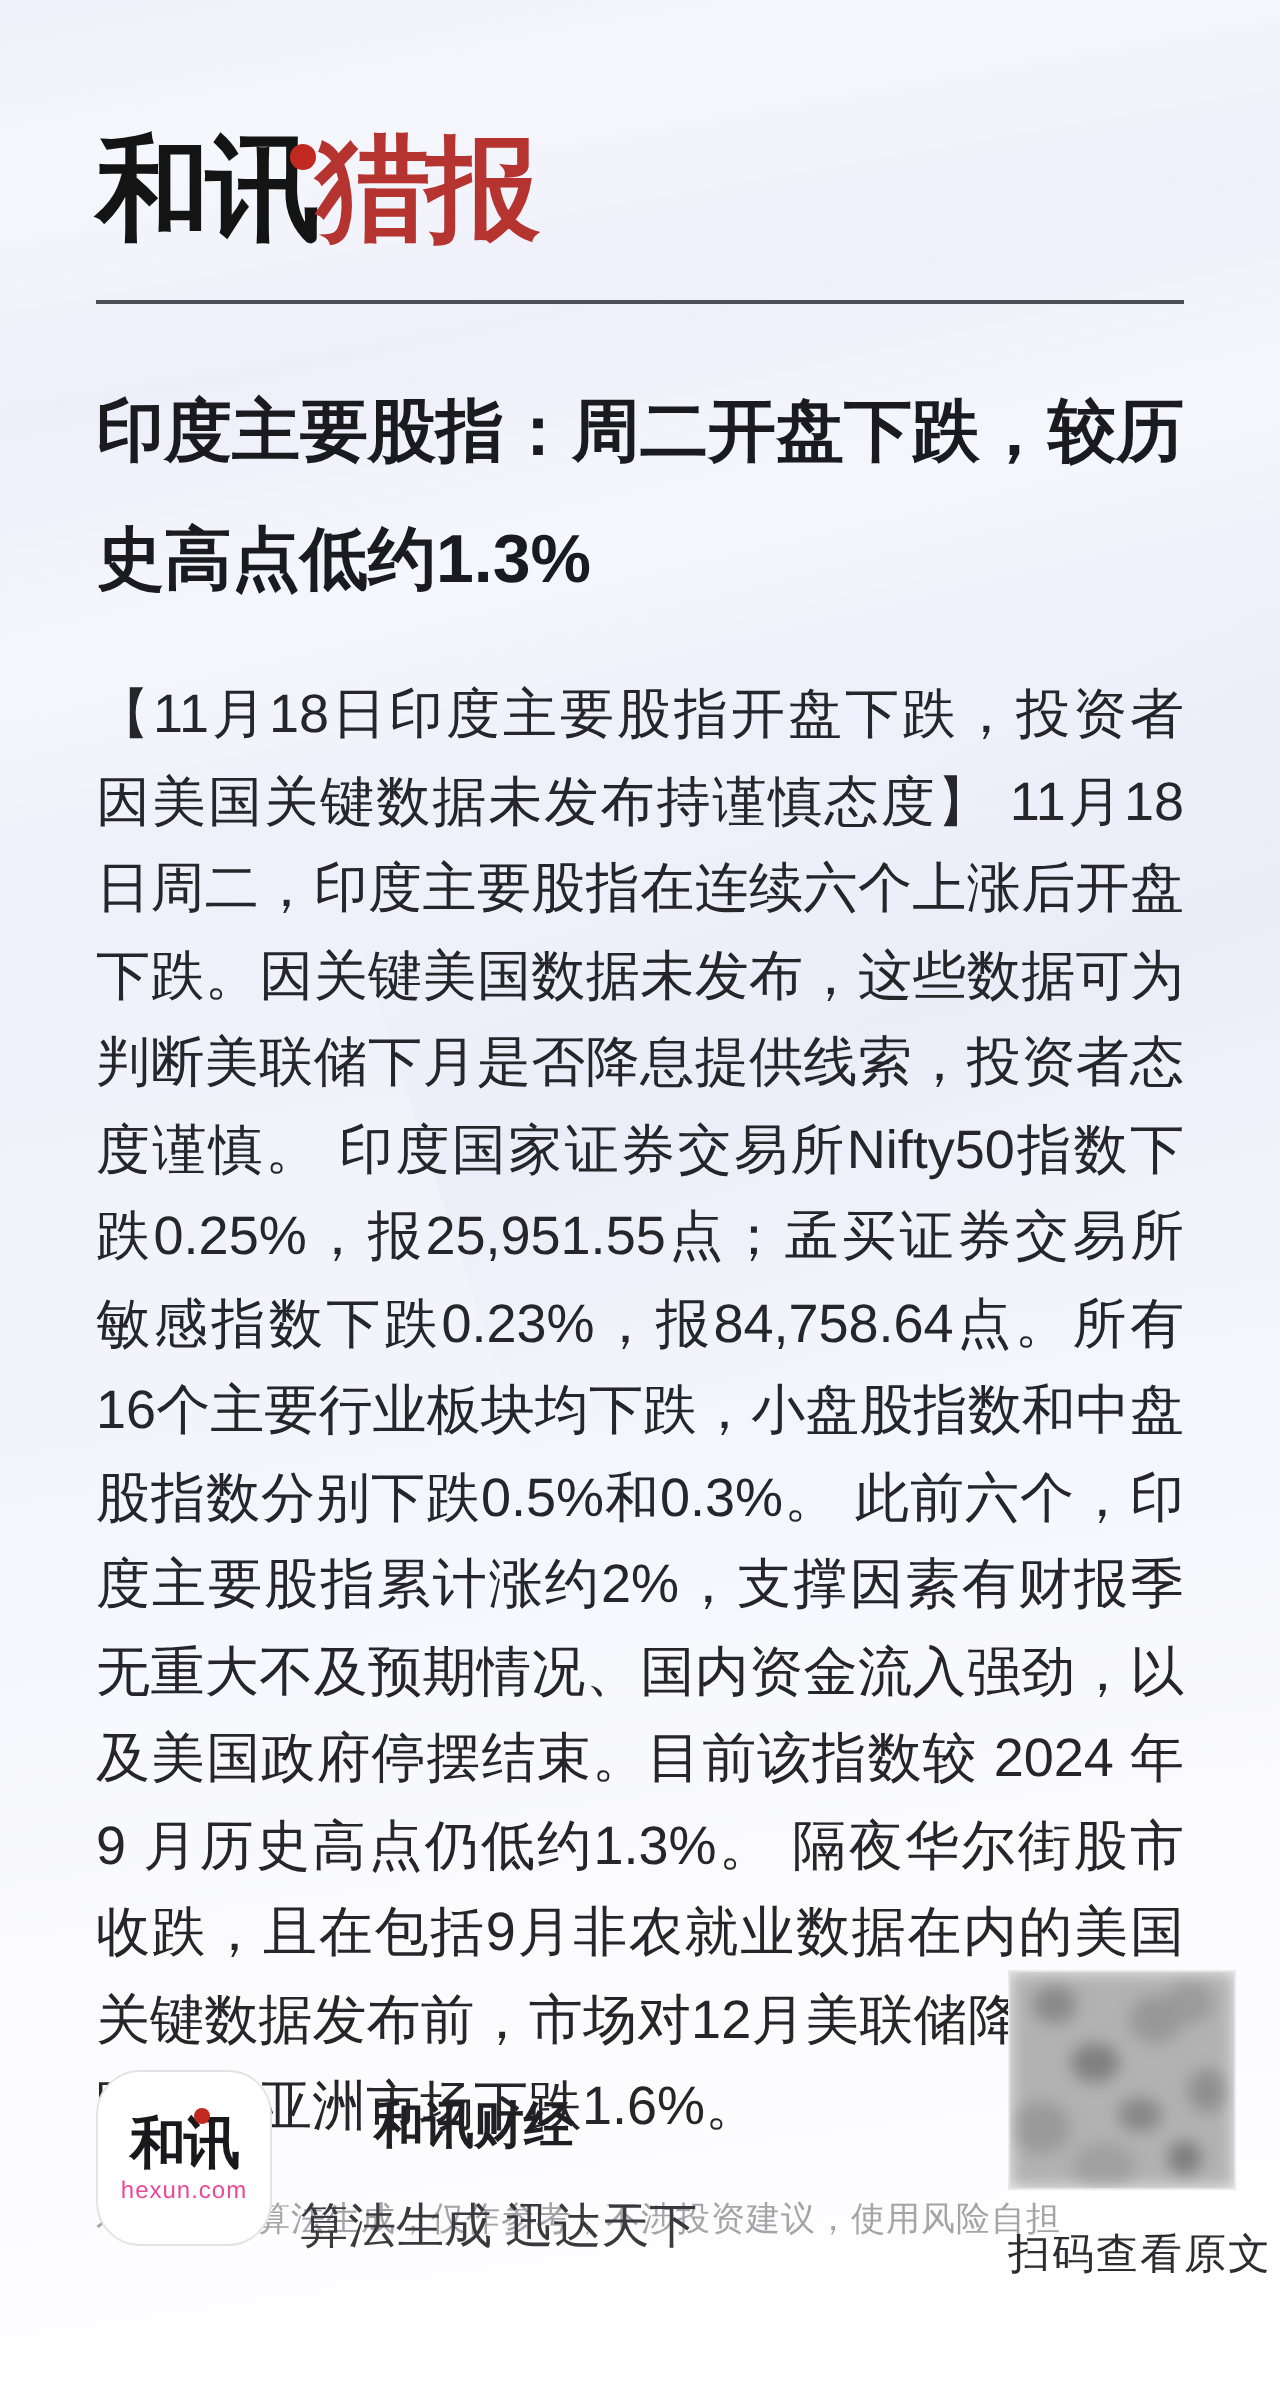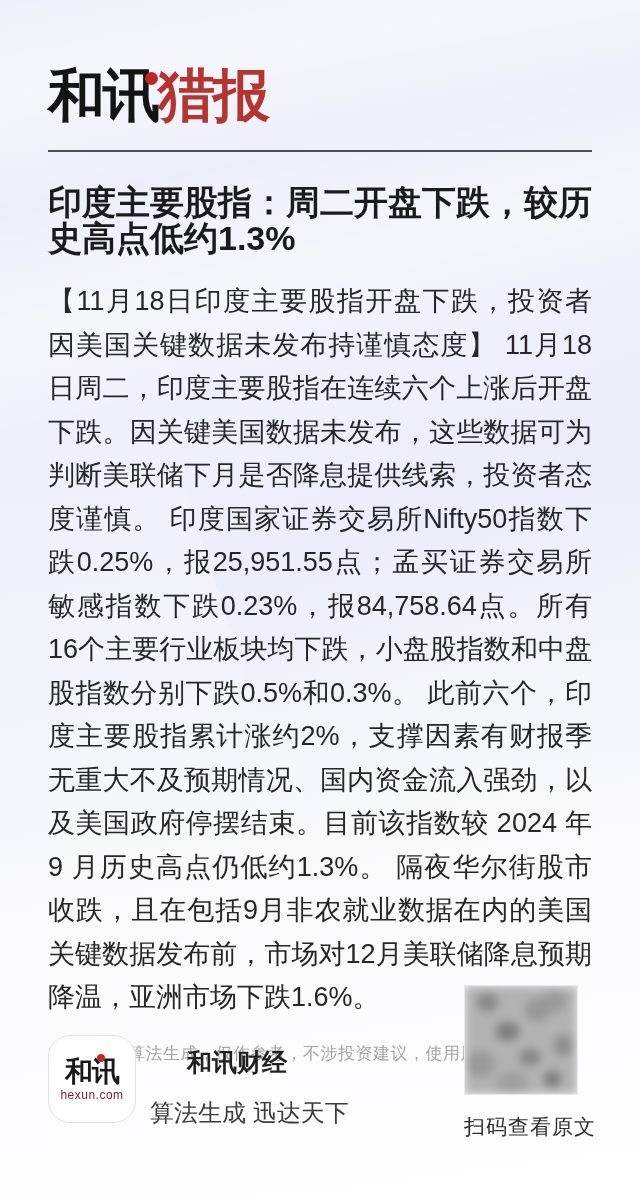--- a/index.html
+++ b/index.html
@@ -23,35 +23,35 @@
   
   .brand-row{display:flex;align-items:flex-end;padding-top:64px;}
   .brand-logo{position:relative;font-size:57px;font-weight:900;line-height:62px;letter-spacing:-2px;white-space:nowrap;}
   .brand-logo .black{color:#141414;}
   .brand-logo .red{color:#b5342f;}
   .logo-dot{position:absolute;left:97px;top:8px;width:13px;height:13px;border-radius:50%;background:#c1281f;}
   .datetime{margin-left:38px;padding-bottom:6px;font-size:28px;font-weight:700;color:#24242a;letter-spacing:1px;white-space:nowrap;}
   .datetime .weekday{margin-left:18px;}
   .divider{margin-top:24px;border-top:2px solid #4e4e56;height:0;}
   
-  .title{margin-top:32px;font-size:34px;font-weight:800;line-height:36px;color:#1b1b1f;}
+  .title{margin-top:32px;font-size:34px;font-weight:800;line-height:64px;color:#1b1b1f;}
   .body-text{margin-top:24px;font-size:27px;line-height:43.5px;color:#26262a;text-align:justify;}
   .body-text .lead{font-weight:400;}
   .disclaimer{margin-top:22px;font-size:17px;color:#a4a4a8;letter-spacing:0.5px;}
   
   .app-icon{position:absolute;left:48px;top:1035px;width:88px;height:88px;border-radius:22px;
     background:#ffffff;border:1px solid #e3e3e7;box-sizing:border-box;
     display:flex;flex-direction:column;align-items:center;justify-content:center;}
   .app-icon .logo-sm{position:relative;font-size:28px;font-weight:900;letter-spacing:-1px;color:#19191b;line-height:30px;}
   .app-icon .dot-sm{position:absolute;right:14px;top:-3px;width:8px;height:8px;border-radius:50%;background:#c1281f;}
-  .app-icon .domain{margin-top:1px;font-size:12px;color:#7f1d1d;letter-spacing:0.5px;}
+  .app-icon .domain{margin-top:1px;font-size:12px;color:#ec4899;letter-spacing:0.5px;}
   .account{position:absolute;left:150px;top:1046px;}
   .account .name{font-size:25px;font-weight:700;color:#202024;margin-left:37px;}
   .account .slogan{margin-top:18px;font-size:24px;color:#3a3a3e;}
-  .qr-wrap{position:absolute;left:464px;top:985px;width:116px;text-align:center;}
+  .qr-wrap{position:absolute;left:504px;top:985px;width:116px;text-align:center;}
   .qr-frame{width:114px;height:110px;background:#f0f0f0;border:1px solid #e8e8e8;box-sizing:border-box;overflow:hidden;}
   .qr-noise{width:100%;height:100%;filter:blur(4px);
     background:
       radial-gradient(18px 16px at 20% 15%, #8a8a8a 60%, transparent 61%),
       radial-gradient(22px 20px at 65% 22%, #989898 60%, transparent 61%),
       radial-gradient(16px 18px at 88% 55%, #8f8f8f 60%, transparent 61%),
       radial-gradient(20px 16px at 38% 42%, #808080 60%, transparent 61%),
       radial-gradient(24px 22px at 14% 72%, #9a9a9a 60%, transparent 61%),
       radial-gradient(18px 14px at 58% 66%, #878787 60%, transparent 61%),
       radial-gradient(14px 14px at 78% 86%, #7d7d7d 60%, transparent 61%),

